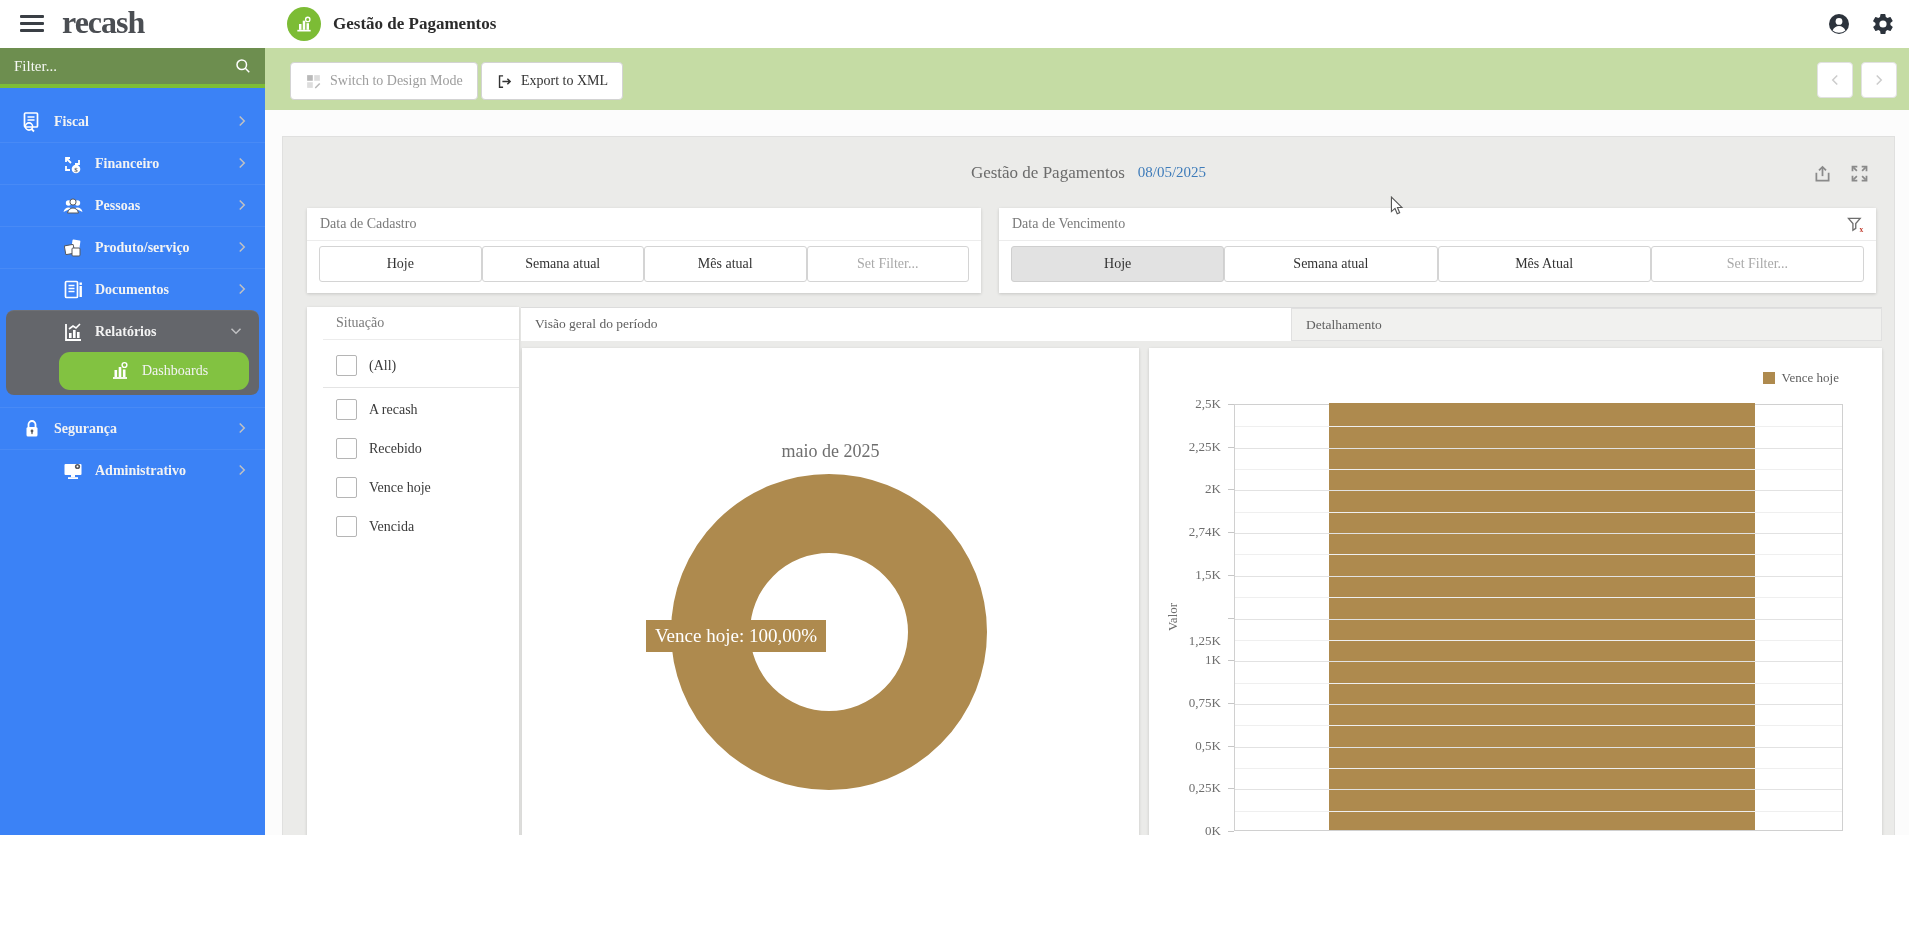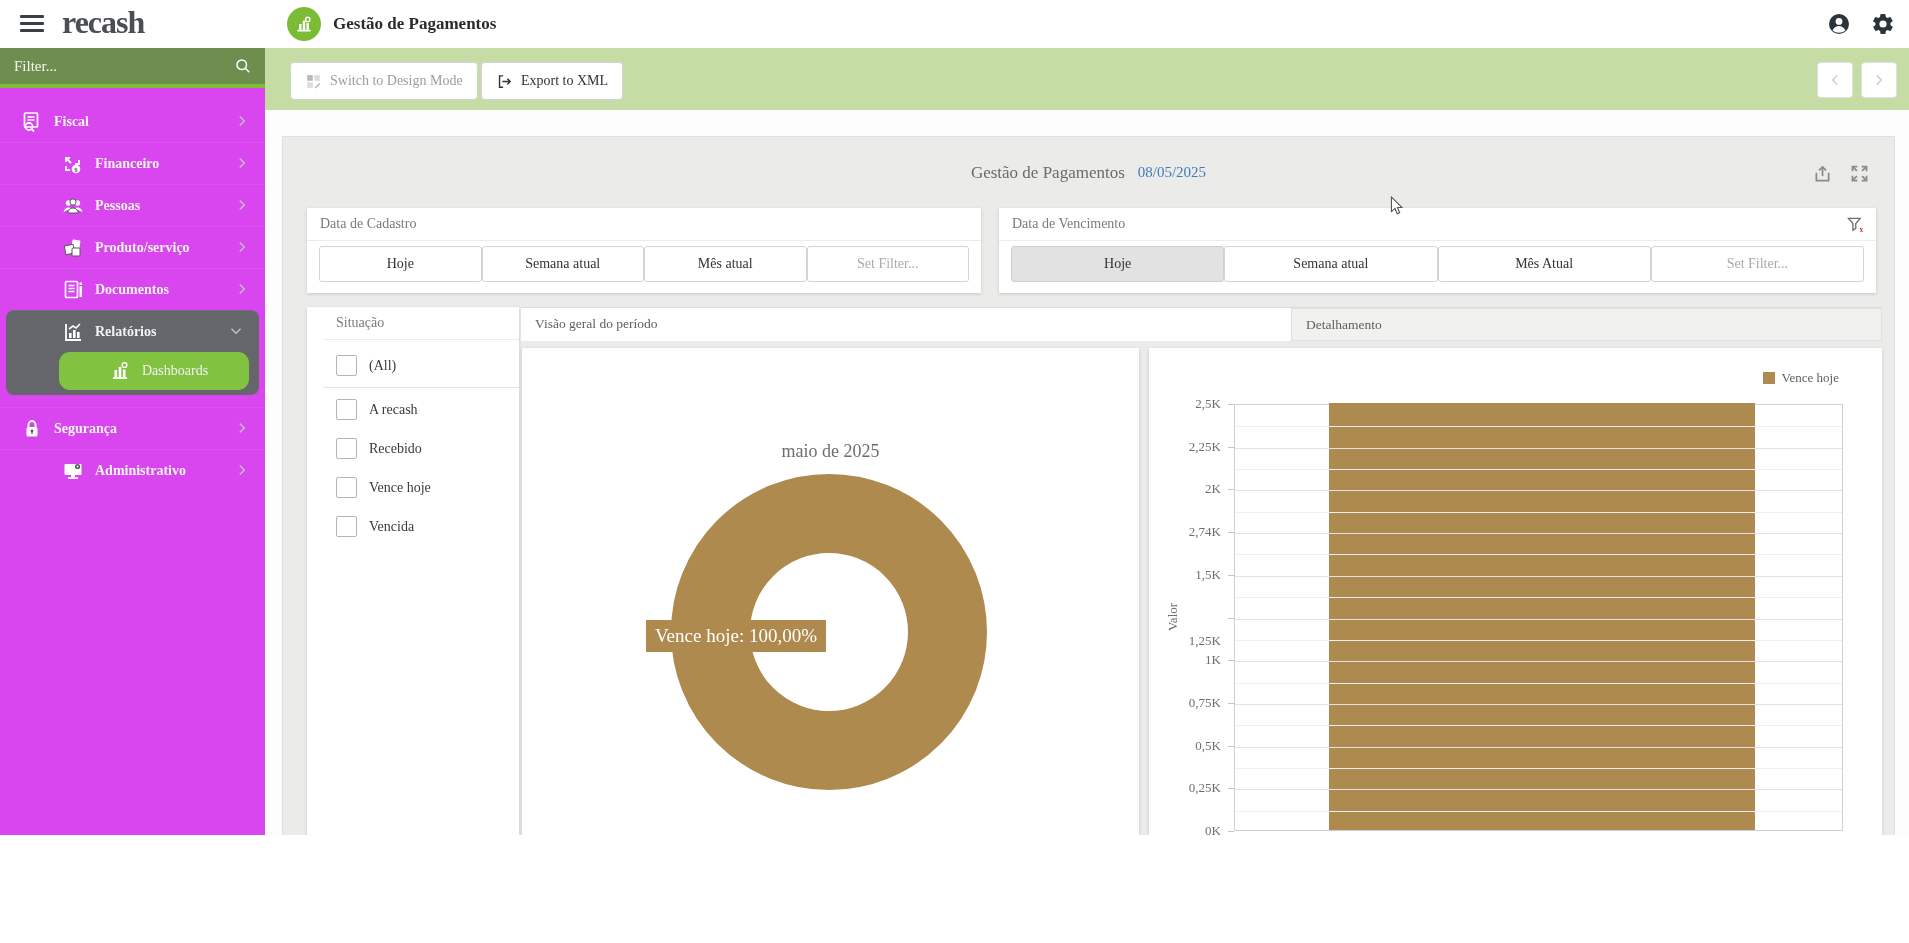--- a/index.html
+++ b/index.html
@@ -9,21 +9,21 @@
   .hdr{position:absolute;left:0;top:0;width:100%;height:48px;background:#fff;z-index:5;}
   .hamburger{position:absolute;left:20px;top:15px;width:24px;height:18px;cursor:pointer;}
   .hamburger span{display:block;height:3px;background:#3a3f45;margin-bottom:4px;border-radius:1px;}
   .logo{position:absolute;left:62px;top:4px;font-size:32px;font-weight:800;letter-spacing:-1px;color:#4b4e53;}
   .pt-group{position:absolute;left:287px;top:0;height:48px;display:flex;align-items:center;gap:12px;}
   .pt-icon{width:34px;height:34px;border-radius:50%;background:#7cbc35;display:flex;align-items:center;justify-content:center;}
   .pt-title{font-size:17px;font-weight:700;color:#2b2b2b;}
   .hdr-actions{position:absolute;right:14px;top:0;height:48px;display:flex;align-items:center;gap:20px;}
   .hicon{width:24px;height:24px;cursor:pointer;}
   
-  .sidebar{position:absolute;left:0;top:48px;width:265px;bottom:0;background:#d946ef;z-index:4;}
+  .sidebar{position:absolute;left:0;top:48px;width:265px;bottom:0;background:#3b82f6;z-index:4;}
   .filterbar{position:relative;height:36px;background:#6d8e4f;}
   .filter-input{position:absolute;left:0;top:0;width:220px;height:36px;background:transparent;border:none;outline:none;
     color:#fff;font-size:15px;padding:0 0 0 14px;font-family:inherit;}
   .filter-input::placeholder{color:#fff;opacity:.95;}
   .filter-search{position:absolute;right:12px;top:8px;}
   .accent-line{height:4px;background:#7dbd35;}
   .nav{padding-top:13px;}
   .nav-item{position:relative;height:41px;display:flex;align-items:center;cursor:pointer;}
   .nav-item + .nav-item, .nav-group{border-top:1px solid rgba(255,255,255,0.07);padding-left:41px;}
   .nav-ic{width:24px;height:24px;margin:0 10px 0 20px;flex:none;}

